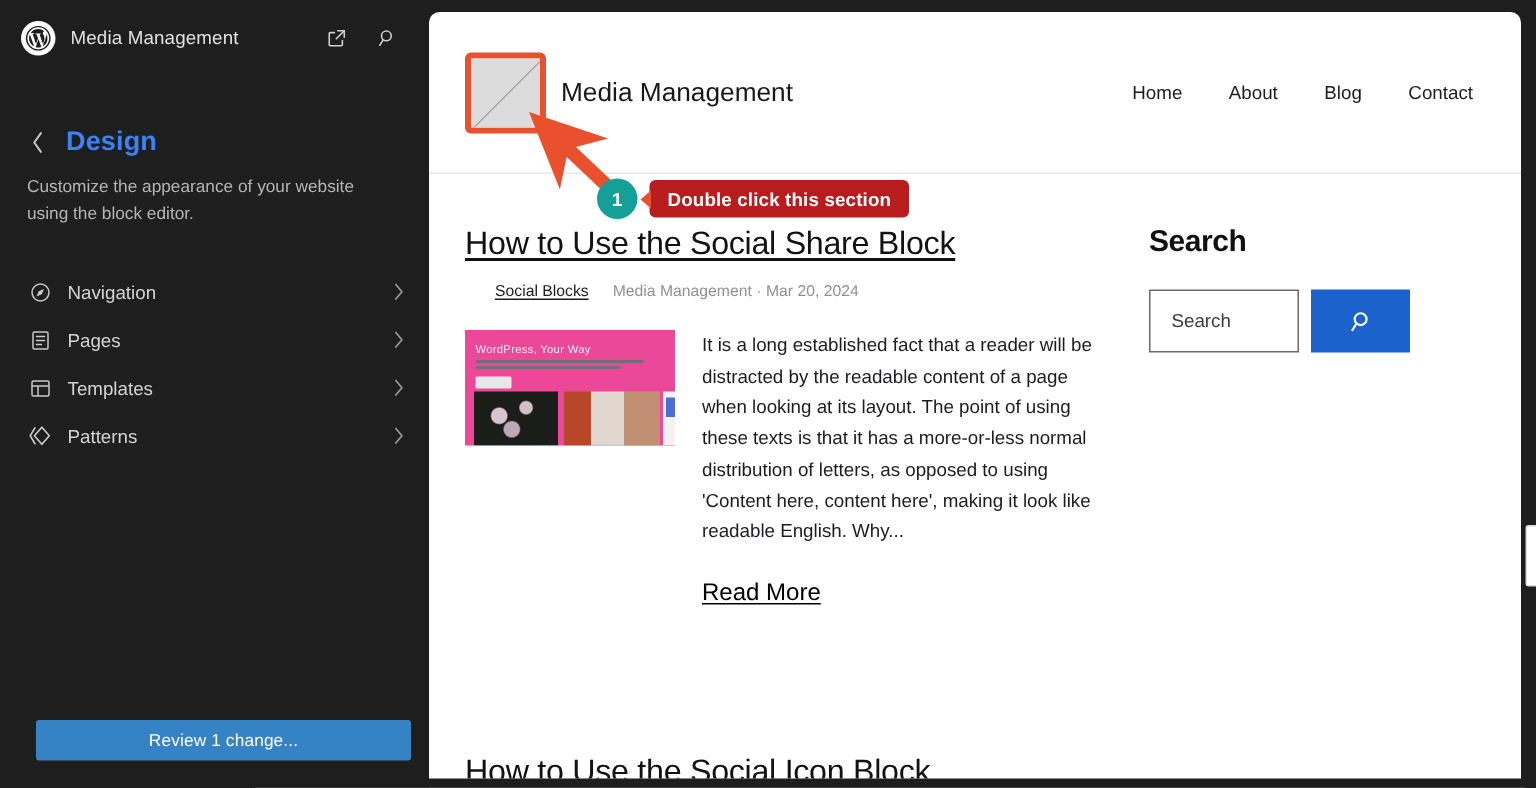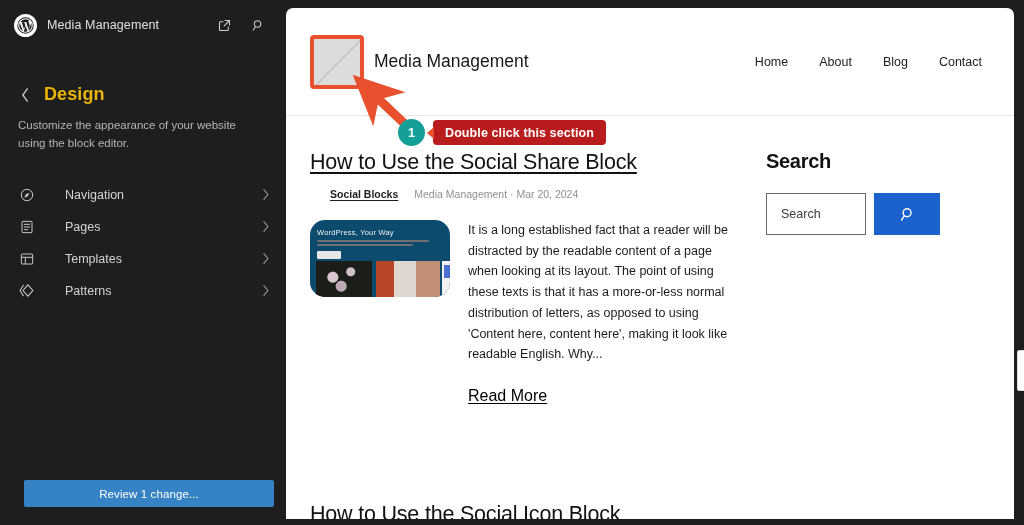--- a/index.html
+++ b/index.html
@@ -38,30 +38,30 @@
     width: 24px; height: 24px; display:flex; align-items:center; justify-content:center;
     color: #cfcfcf; flex: 0 0 24px;
   }
   .sb-icon-btn svg { display:block; }
 
   .sb-design-row {
     display: flex; align-items: center; gap: 12px;
     padding: 34px 16px 0 18px;
   }
   .sb-back { color: #c7c7c7; display:flex; align-items:center; justify-content:center; width:14px; height:20px;}
-  .sb-design-title { color: #eab308; font-size: 18px; font-weight: 700; letter-spacing: .1px; }
+  .sb-design-title { color: #3b82f6; font-size: 18px; font-weight: 700; letter-spacing: .1px; }
   .sb-desc {
     color: #b5b5b5; font-size: 11.5px; line-height: 1.55;
     padding: 12px 24px 0 18px;
   }
 
   .sb-nav { margin-top: 26px; display: flex; flex-direction: column; }
   .sb-item {
     height: 32px; display: flex; align-items: center;
-    padding: 0 16px 0 18px; gap: 30px; color: #cdcdcd;
+    padding: 0 16px 0 18px; gap: 10px; color: #cdcdcd;
   }
   .sb-item-ico { width: 17px; height: 17px; flex: 0 0 17px; display:flex; align-items:center; justify-content:center; color:#c9c9c9;}
   .sb-item-ico svg { display:block; }
   .sb-item-label { font-size: 12.5px; flex: 1 1 auto; color:#d4d4d4;}
   .sb-item-chev { color: #9a9a9a; display:flex; align-items:center; }
 
   .sb-footer { margin-top: auto; padding: 0 12px 18px 24px; }
   .review-btn {
     width: 100%; height: 27px;
     background: #3582c4; color: #fff;
@@ -118,27 +118,27 @@
   .col-side { flex: 1 1 auto; }
 
   .post-title {
     font-size: 21.5px; color: #121212; font-weight: 400;
     text-decoration: underline; text-underline-offset: 3px;
     line-height: 1.2; letter-spacing: -.2px;
   }
   .post-meta {
     margin-top: 12px; font-size: 10.5px; display: flex; align-items: baseline; gap: 16px;
   }
-  .meta-cat { color: #1d1d1f; font-weight: 700; text-decoration: underline; text-underline-offset: 2px; padding-left: 20px;}
+  .meta-cat { color: #1d1d1f; font-weight: 400; text-decoration: underline; text-underline-offset: 2px; padding-left: 20px;}
   .meta-rest { color: #909090; }
 
   .post-body { margin-top: 20px; display: flex; gap: 18px; }
   .thumb {
     width: 140px; height: 77px; flex: 0 0 140px;
-    background: #0c4a6e; position: relative; overflow: hidden; border-radius: 15px;
+    background: #ec4899; position: relative; overflow: hidden;
   }
   .thumb-hd { position:absolute; left:7px; top:8px; font-size:7.5px; color:#efefef; letter-spacing:.2px;}
   .thumb-ln { position:absolute; left:7px; height:2px; background:#6f6f74; border-radius:1px;}
   .thumb-btn { position:absolute; left:7px; top:31px; width:24px; height:8px; background:#e7e7e7; border-radius:1px;}
   .thumb-shot { position:absolute; bottom:0; height:36px; }
   .t-s1 { left:6px; width:56px; background: radial-gradient(circle at 30% 45%, #d7c6cf 0 5px, transparent 6px), radial-gradient(circle at 62% 30%, #cfc0c9 0 4px, transparent 5px), radial-gradient(circle at 45% 70%, #bda9b5 0 5px, transparent 6px), #1b1d18; }
   .t-s2 { left:66px; width:64px; background: linear-gradient(90deg,#b8472a 0 28%, #ded6cf 28% 62%, #c18f74 62% 100%); }
   .t-s3 { left:132px; width:14px; background:#f2f2f2; }
   .t-s3:after{content:""; position:absolute; left:2px; top:4px; width:9px; height:13px; background:#4a6fd0;}
 

